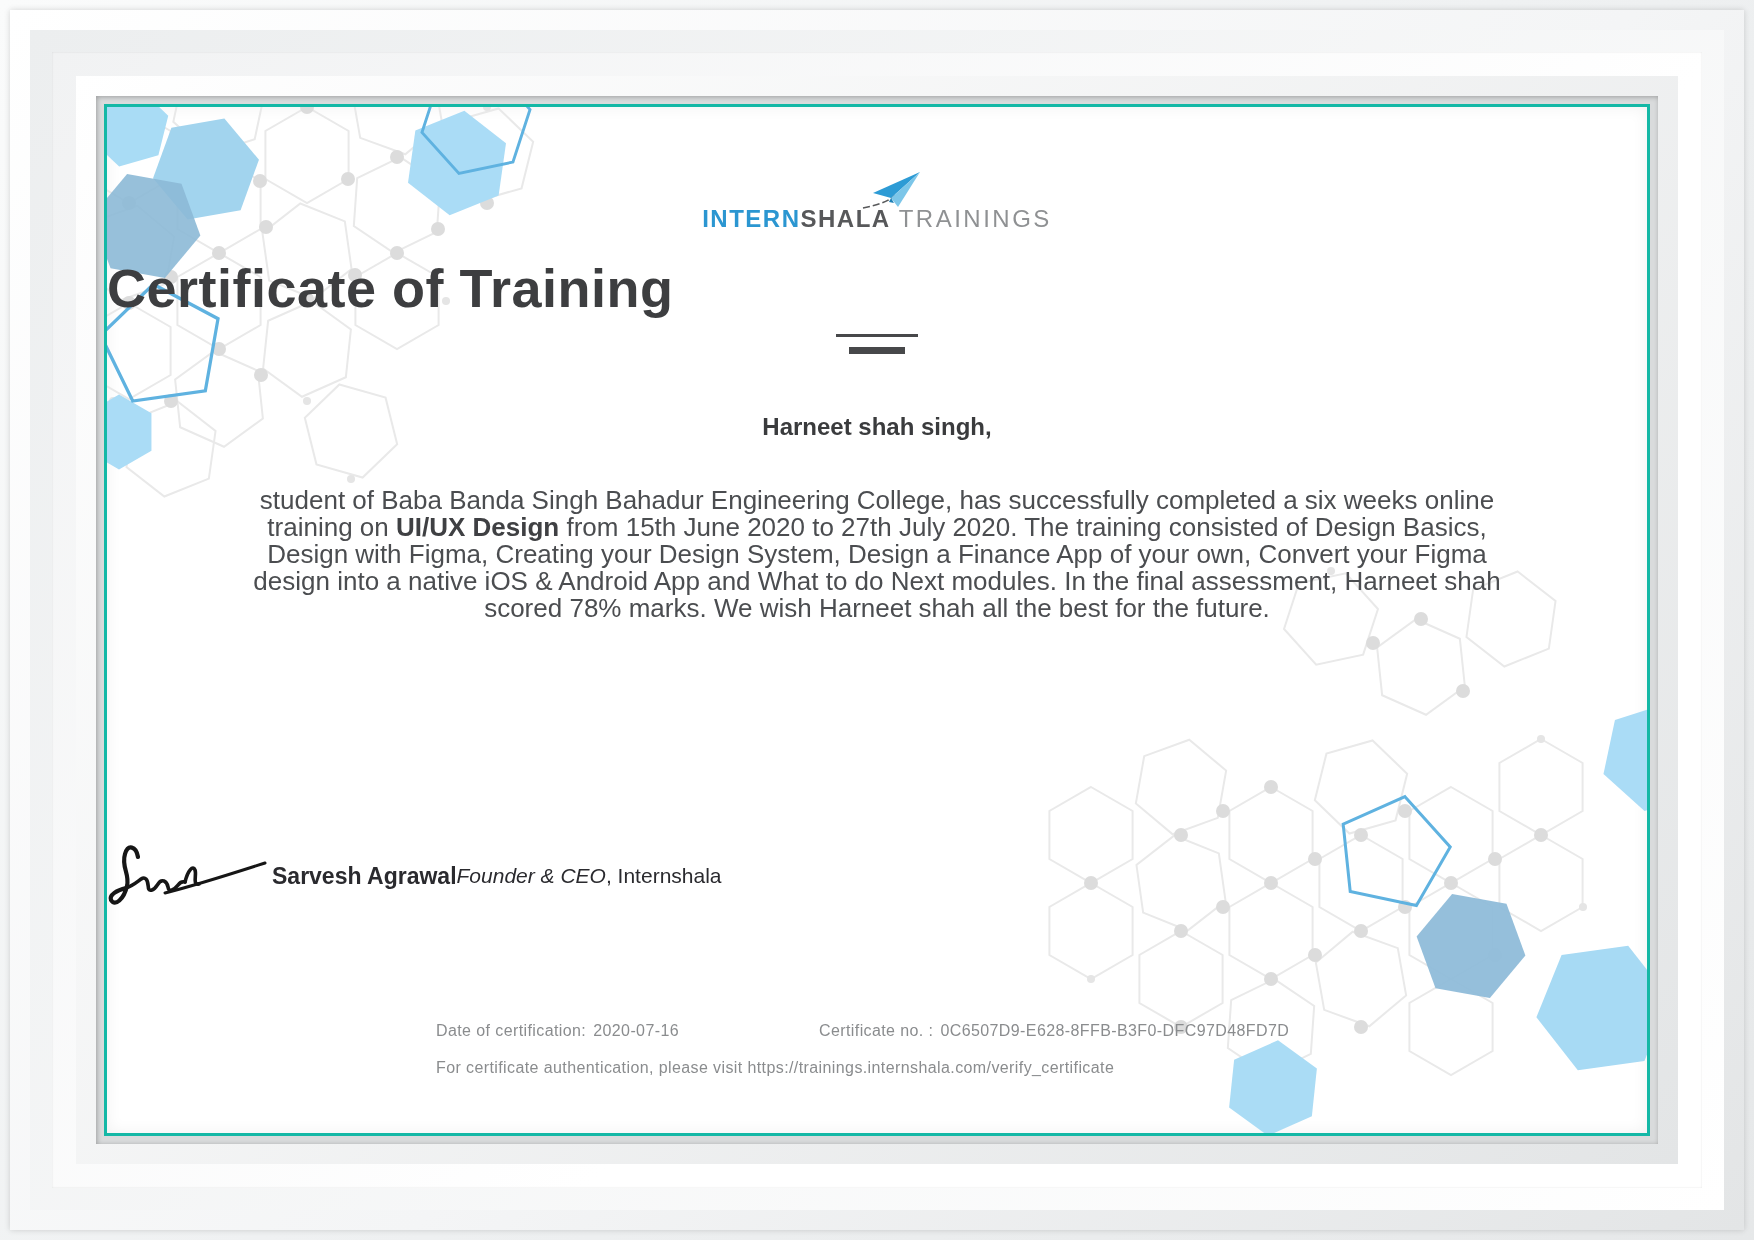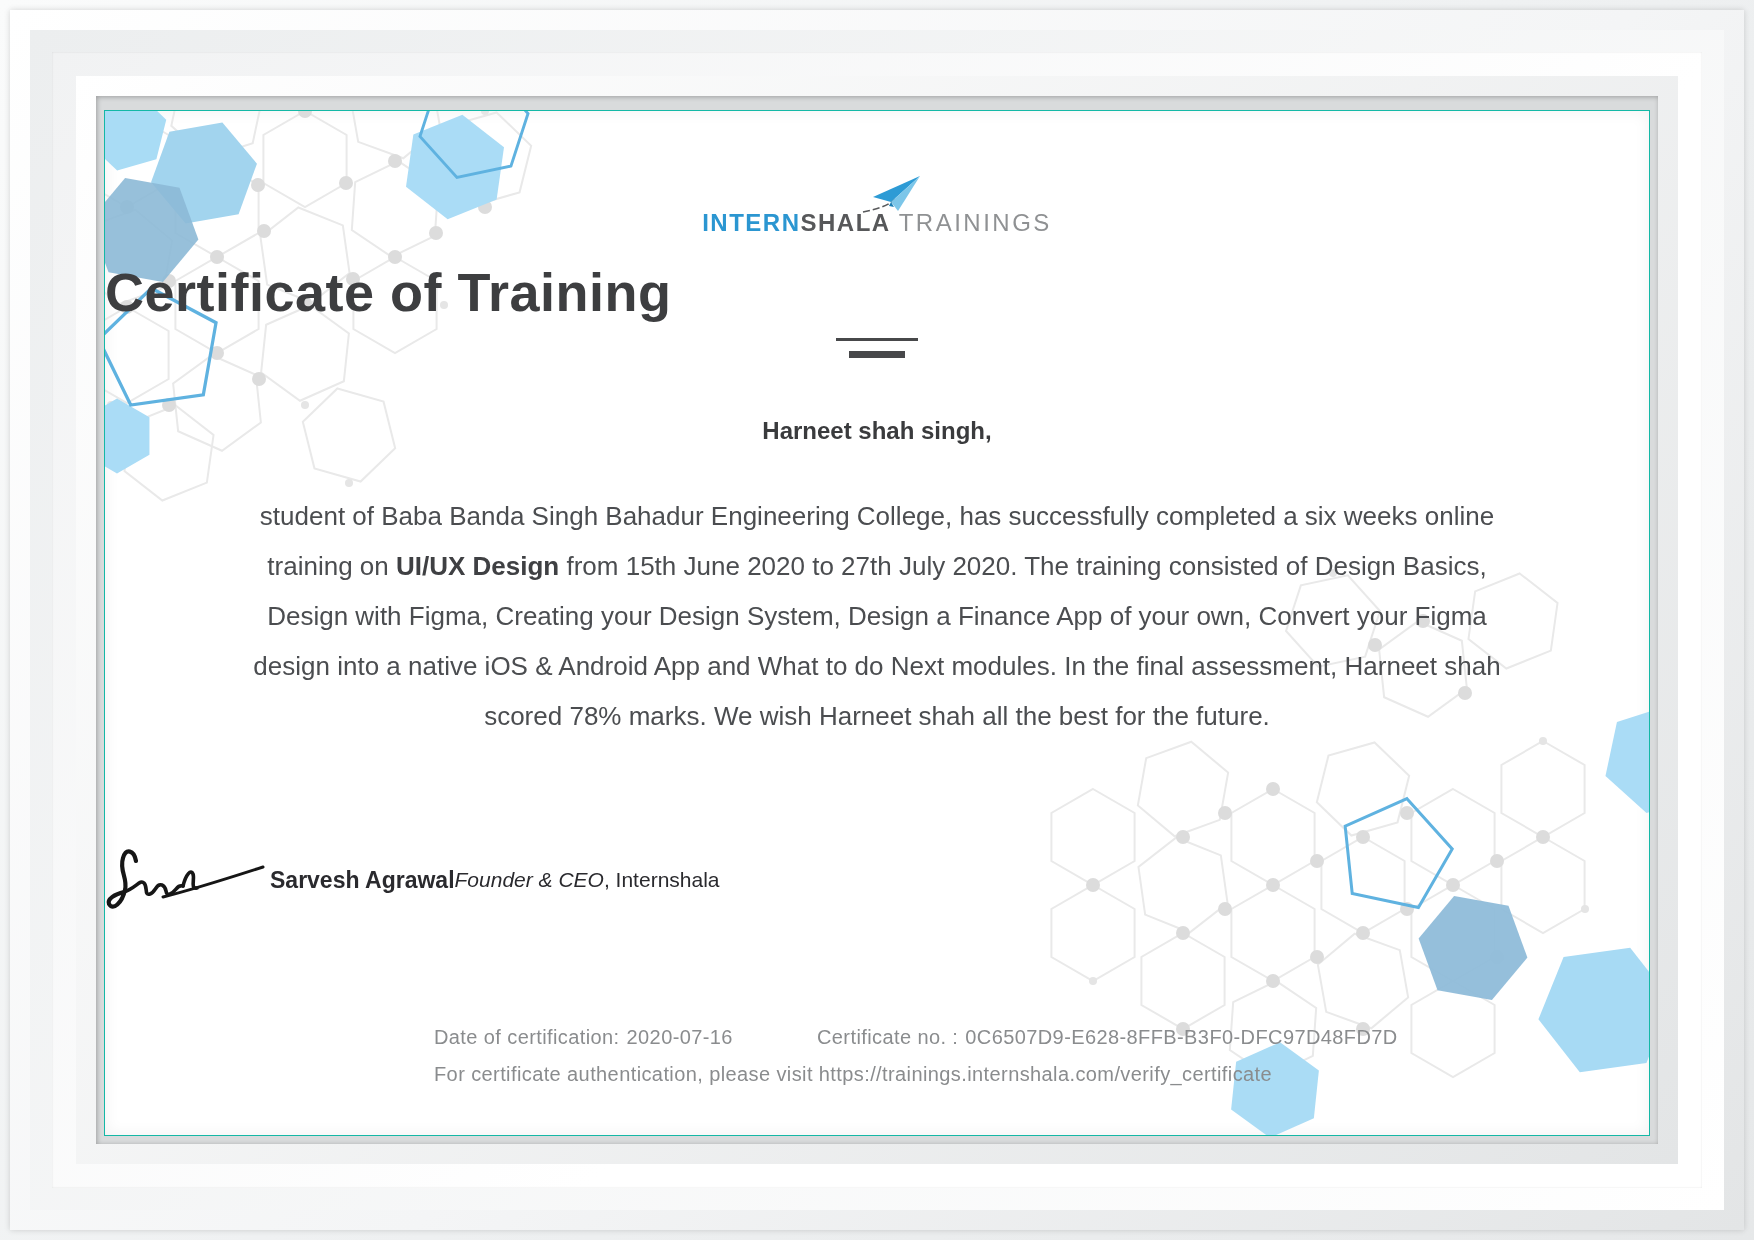--- a/index.html
+++ b/index.html
@@ -16,24 +16,23 @@
   .m1 { inset:0;    background:linear-gradient(135deg,#fafbfb 0%,#eff1f2 50%,#e6e8e9 100%); }
   .m2 { inset:10px; background:linear-gradient(135deg,#ffffff 0%,#f4f5f6 55%,#e3e5e6 100%); box-shadow:0 0 6px rgba(0,0,0,.16); }
   .m3 { inset:30px; background:linear-gradient(315deg,#ffffff 0%,#eceeef 100%); }
   .m4 { inset:52px; background:linear-gradient(135deg,#f1f2f3 0%,#ffffff 60%); box-shadow:inset 0 0 2px rgba(0,0,0,.12); }
   .m5 { inset:76px; background:linear-gradient(135deg,#ffffff 0%,#e3e5e6 100%); }
   .m6 { inset:96px; background:#d9dbdc; box-shadow:inset 1px 1px 5px rgba(0,0,0,.28); }
 
   .cert {
     position:absolute; inset:104px;
     background:#ffffff;
-    border:1px solid #14b8a6;
+    border:3px solid #14b8a6;
     box-shadow:inset 0 0 16px rgba(0,0,0,.06);
     overflow:hidden;
-    margin-top:6px;
   }
 
   .deco { position:absolute; pointer-events:none; }
   .deco.tl { left:-6px; top:-6px; }
   .deco.br { right:-6px; bottom:-6px; }
 
   
   .logo { position:absolute; top:62px; left:0; right:0; display:flex; flex-direction:column; align-items:center; }
   .logo .plane { transform:translateX(16px); margin-bottom:-4px; }
   .logo-text { font-size:24px; font-weight:bold; letter-spacing:1.5px; white-space:nowrap; }
@@ -60,35 +59,35 @@
   .name {
     position:absolute; top:306px; left:0; right:0;
     text-align:center; font-size:24px; font-weight:bold;
     color:#3a3b3d; margin:0;
   }
 
   
   .body-text {
     position:absolute; top:380px; left:50%; transform:translateX(-50%);
     width:1270px; text-align:center;
-    font-size:26px; line-height:50px; color:#4b4d50; margin:0;
+    font-size:26px; line-height:27px; color:#4b4d50; margin:0;
   }
   .body-text strong { color:#3f4043; }
 
   
   .sig-block {
     position:absolute; top:734px; left:0; right:0;
     display:flex; flex-direction:row; align-items:center;
   }
   .signer-name { font-size:23px; font-weight:bold; color:#2a2a2e; margin-top:2px; }
   .signer-role { font-size:21px; color:#2a2a2e; margin-top:2px; }
   .signer-role em { font-style:italic; font-weight:bold; font-family:Liberation Sans, sans-serif; font-weight:normal; }
 
   
-  .meta { font-size:20px; color:#8a8c8e; letter-spacing:0.4px; white-space:nowrap; }
+  .meta { font-size:16px; color:#8a8c8e; letter-spacing:0.4px; white-space:nowrap; }
   .meta-date { position:absolute; left:329px; top:915px; }
   .meta-cert { position:absolute; left:712px; top:915px; }
   .meta .val { margin-left:7px; }
   .auth-note { position:absolute; left:329px; top:952px; }
 </style>
 </head>
 <body>
 
 <div class="stage">
   <div class="m m1"></div>

